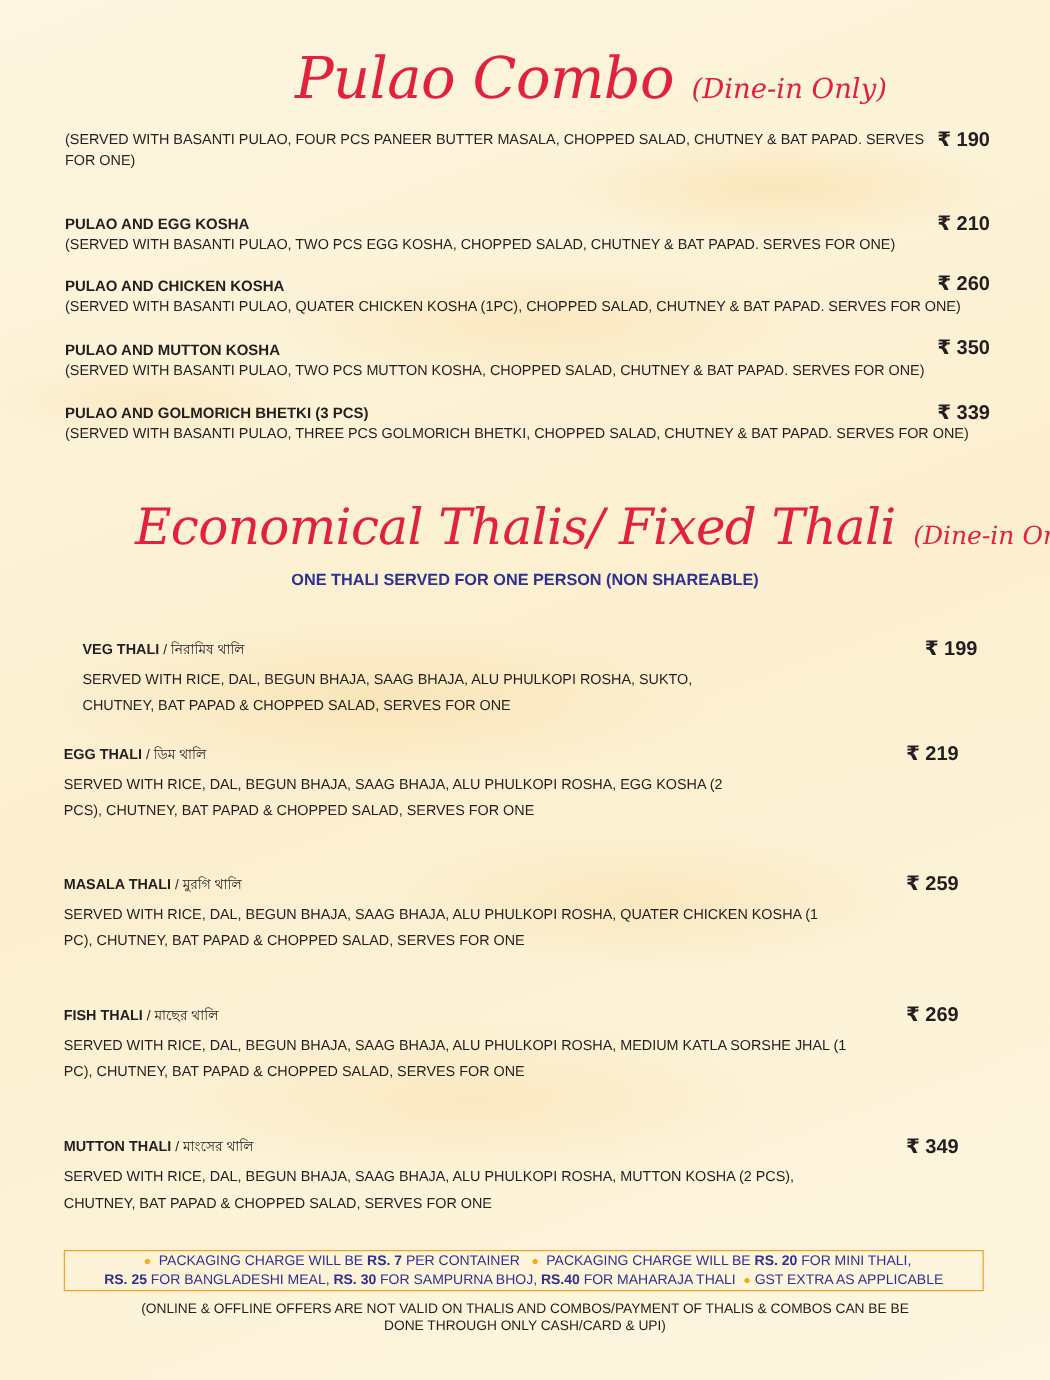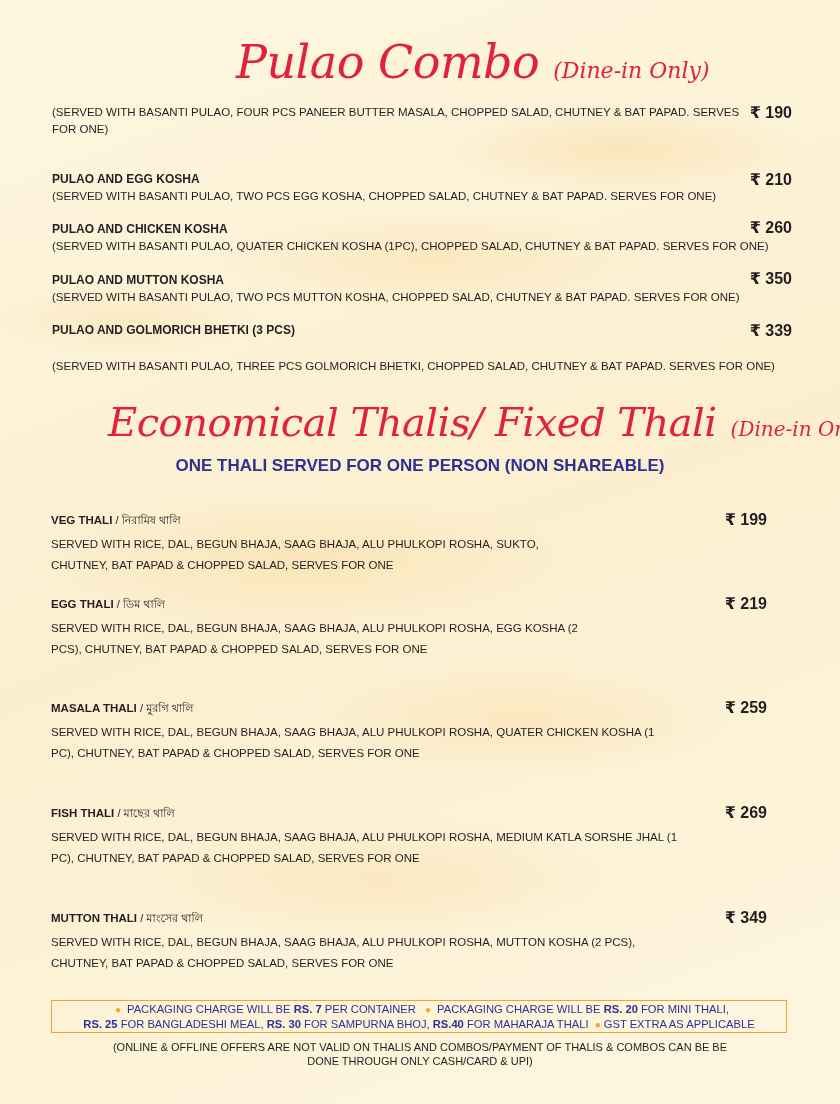--- a/index.html
+++ b/index.html
@@ -37,21 +37,21 @@
     .title-2 { left: 108px; top: 394px; font-size: 40px; line-height: 56px; }
     .title-2 .sub { font-size: 20px; }
 
     .combo-item { position: absolute; left: 52px; width: 740px; }
     .combo-name { font-weight: bold; font-size: 12px; line-height: 17px; }
     .combo-desc { font-size: 11.5px; line-height: 17px; width: 700px; }
     .price { position: absolute; right: 0; top: 0; font-weight: bold; font-size: 16px; line-height: 17px; }
 
     .subtitle {
       position: absolute; left: 0; width: 840px; top: 456px;
-      text-align: center; color: #2e3192; font-weight: bold; font-size: 17px;
+      text-align: center; color: #2e3192; font-weight: bold; font-size: 13px;
     }
 
     .thali-item { position: absolute; left: 51px; width: 716px; }
     .thali-name { font-weight: bold; font-size: 11.5px; line-height: 18px; }
     .thali-name .bn { font-weight: normal; font-size: 11px; }
     .thali-desc { font-size: 11.5px; line-height: 21px; margin-top: 5px; width: 660px; }
 
     .notice-box {
       position: absolute; left: 51px; top: 1000px; width: 736px; height: 33px;
       border: 1px solid #f3a22b; box-sizing: border-box;
@@ -90,30 +90,30 @@
     <div class="combo-desc" style="width:740px;">(SERVED WITH BASANTI PULAO, QUATER CHICKEN KOSHA (1PC),  CHOPPED SALAD, CHUTNEY &amp; BAT PAPAD. SERVES FOR ONE)</div>
     <div class="price" style="top:-2px;">₹ 260</div>
   </div>
   <div class="combo-item" style="top:272px;">
     <div class="combo-name">PULAO AND MUTTON KOSHA</div>
     <div class="combo-desc">(SERVED WITH BASANTI PULAO, TWO PCS MUTTON KOSHA, CHOPPED SALAD, CHUTNEY &amp; BAT PAPAD. SERVES FOR ONE)</div>
     <div class="price" style="top:-2px;">₹ 350</div>
   </div>
   <div class="combo-item" style="top:322px;">
     <div class="combo-name">PULAO AND GOLMORICH BHETKI (3 PCS)</div>
-    <div class="combo-desc" style="width:740px;margin-top:19px;">(SERVED WITH BASANTI PULAO, THREE PCS GOLMORICH BHETKI, CHOPPED SALAD, CHUTNEY &amp; BAT PAPAD. SERVES FOR ONE)</div>
+    <div class="combo-desc" style="width:740px;">(SERVED WITH BASANTI PULAO, THREE PCS GOLMORICH BHETKI, CHOPPED SALAD, CHUTNEY &amp; BAT PAPAD. SERVES FOR ONE)</div>
     <div class="price">₹ 339</div>
   </div>
 
   <div class="script-title title-2">
     <span>Economical Thalis/ Fixed Thali</span><span class="sub">(Dine-in Only)</span>
   </div>
   <div class="subtitle">ONE THALI SERVED FOR ONE PERSON (NON SHAREABLE)</div>
 
-  <div class="thali-item" style="top:511px;">
+  <div class="thali-item" style="top:511px;margin-left:15px;">
     <div class="thali-name"><span>VEG THALI</span> <span class="bn">/ নিরামিষ থালি</span></div>
     <div class="thali-desc" style="width:540px;">SERVED WITH RICE, DAL, BEGUN BHAJA, SAAG BHAJA, ALU PHULKOPI ROSHA, SUKTO, CHUTNEY, BAT PAPAD &amp; CHOPPED SALAD, SERVES FOR ONE</div>
     <div class="price">₹ 199</div>
   </div>
   <div class="thali-item" style="top:595px;">
     <div class="thali-name"><span>EGG THALI</span> <span class="bn">/ ডিম থালি</span></div>
     <div class="thali-desc" style="width:550px;">SERVED WITH RICE, DAL, BEGUN BHAJA, SAAG BHAJA, ALU PHULKOPI ROSHA, EGG KOSHA (2 PCS), CHUTNEY, BAT PAPAD &amp; CHOPPED SALAD, SERVES FOR ONE</div>
     <div class="price">₹ 219</div>
   </div>
   <div class="thali-item" style="top:699px;">

